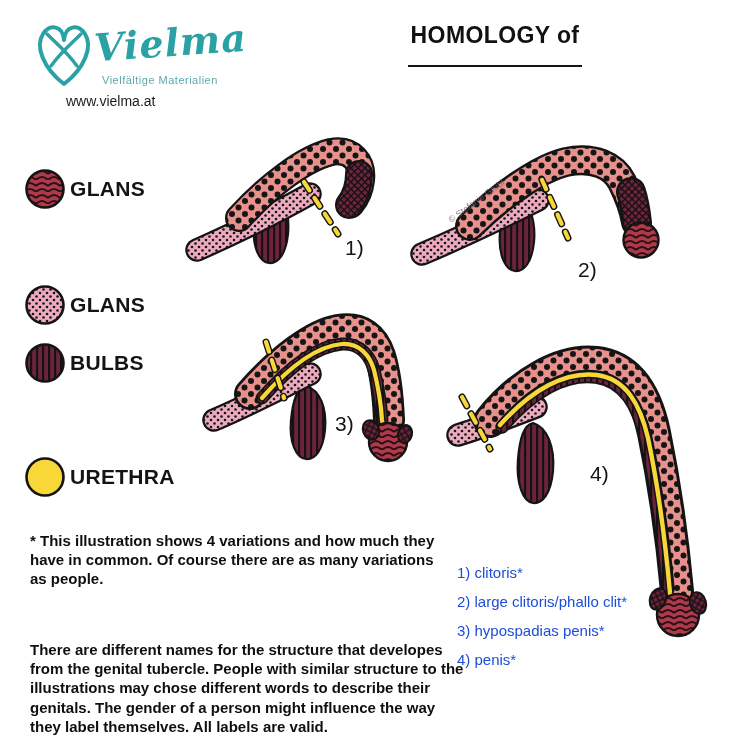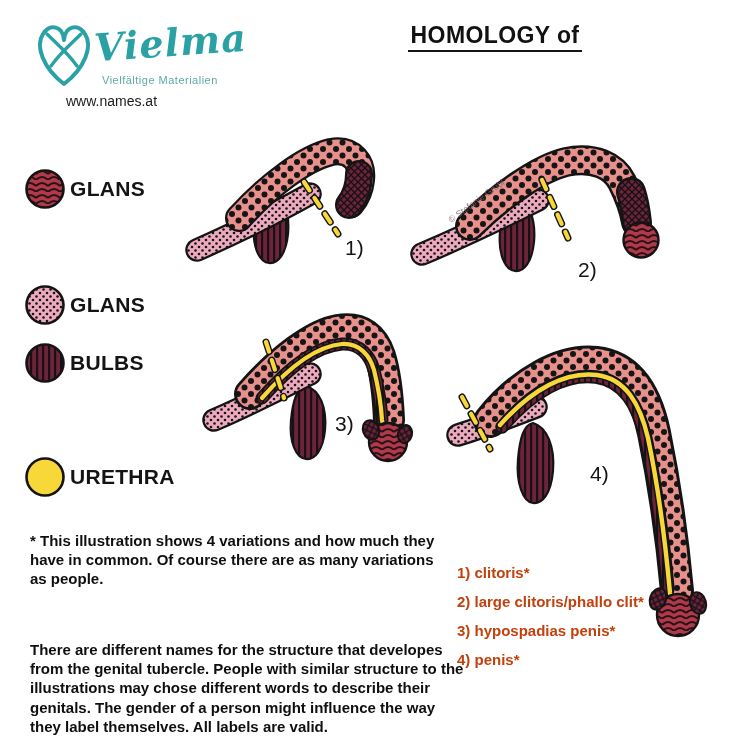--- a/index.html
+++ b/index.html
@@ -12,35 +12,35 @@
   .logo-script{
     left:94px;top:20px;font-family:"DejaVu Serif",serif;font-style:italic;font-weight:bold;
     font-size:38px;color:#2aa1a4;transform:rotate(-4deg);letter-spacing:1px;
   }
   .logo-tagline{left:102px;top:74px;font-size:11px;color:#5fa8a8;letter-spacing:.5px;}
   .logo-site{left:66px;top:93px;font-size:14px;color:#1c1c1c;}
   
   .title{left:345px;top:24px;width:300px;text-align:center;line-height:1;}
   .title-line{
     display:inline-block;font-size:23px;font-weight:800;letter-spacing:.4px;
-    border-bottom:2.6px solid #141414;padding:0 3px 3px 3px;margin-bottom:4px;color:#111;
+    border-bottom:2.6px solid #141414;padding:0 3px 18px 3px;margin-bottom:4px;color:#111;
   }
   
   .legend-row{display:flex;align-items:center;gap:4px;}
   .legend-label{font-size:21px;font-weight:800;letter-spacing:.3px;line-height:1.05;white-space:pre-line;}
   .legend-row svg{display:block;}
   
   .marker{font-size:21px;font-weight:500;color:#141414;}
   
   .note{font-size:15px;font-weight:700;line-height:1.28;color:#0f0f0f;}
   .note1{left:30px;top:531px;width:424px;}
   .note2{left:30px;top:592px;width:434px;margin-top:48px;}
   
   .captions{left:457px;top:558px;}
-  .caption{font-size:15px;font-weight:700;height:29px;line-height:29px;color:#c2410c;}
+  .caption{font-size:15px;font-weight:400;height:29px;line-height:29px;color:#1d4ed8;}
   
   .footer{left:0;top:702px;width:745px;text-align:center;font-size:13px;color:#9a9a9a;letter-spacing:.2px;}
   
   .watermark{left:443px;top:196px;font-size:9px;color:rgba(125,95,100,.85);transform:rotate(-36deg);}
 </style>
 </head>
 <body>
 
 <div class="canvas">
 
@@ -70,21 +70,21 @@
       </pattern>
     </defs>
   </svg>
 
   <svg class="abs" style="left:28px;top:10px" width="72" height="80" viewBox="0 0 72 80">
     <path d="M36,74 C15,58 7,36 15,24 C22,13 35,16 36,30 C37,16 50,13 57,24 C65,36 57,58 36,74 Z" fill="none" stroke="#2aa1a4" stroke-width="4" stroke-linejoin="round"></path>
     <path d="M23,56 C33,42 43,34 53,24 M49,56 C39,42 29,34 19,24" fill="none" stroke="#2aa1a4" stroke-width="3.4" stroke-linecap="round"></path>
   </svg>
   <div class="abs logo-script">Vielma</div>
   <div class="abs logo-tagline">Vielfältige Materialien</div>
-  <div class="abs logo-site">www.names.at</div>
+  <div class="abs logo-site">www.vielma.at</div>
 
   <div class="abs title">
     <span class="title-line">HOMOLOGY of</span><br>
   </div>
 
   <div class="abs legend-row" style="left:24px;top:168px">
     <svg width="42" height="42" viewBox="0 0 42 42">
       <circle cx="21" cy="21" r="18.5" fill="url(#pat-glans)" stroke="#141414" stroke-width="2.6"></circle>
     </svg>
     <span class="legend-label">GLANS</span>

